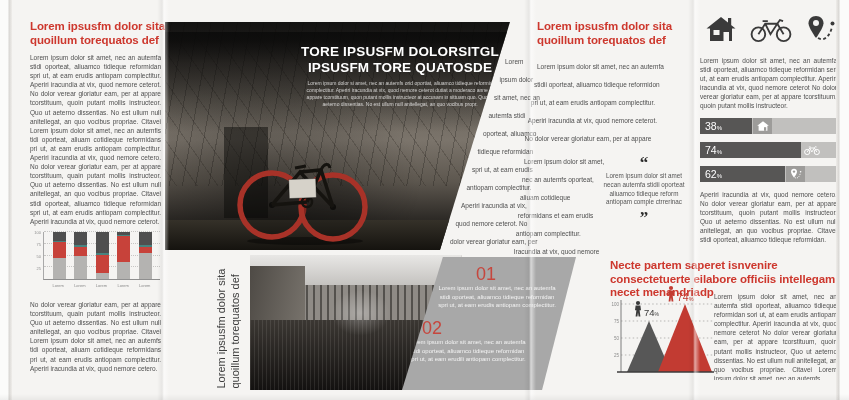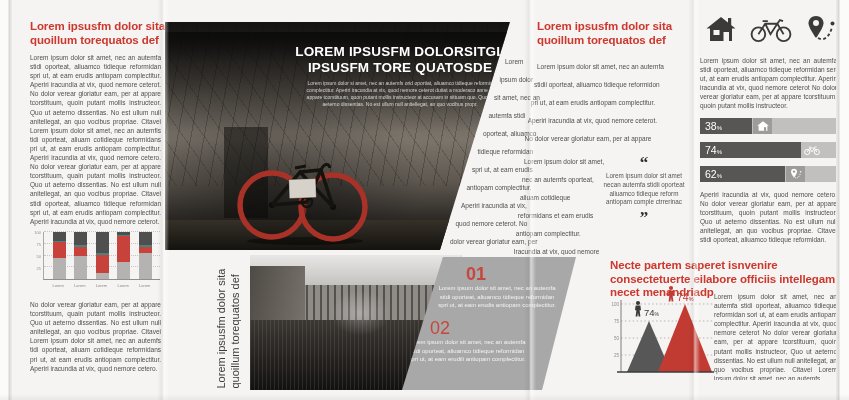--- a/index.html
+++ b/index.html
@@ -171,21 +171,21 @@
       <circle cx="108" cy="65" r="32" fill="rgba(0,0,0,0.25)" stroke="#a83228" stroke-width="5.5"></circle>
       <circle cx="47" cy="63" r="3" fill="#0e0d0b"></circle>
       <circle cx="108" cy="65" r="3" fill="#0e0d0b"></circle>
       <path d="M47,63 L75,30 L108,65 M75,30 L96,28 L108,65 M47,63 L82,60 M82,60 L96,28" stroke="#15130f" stroke-width="3.5" fill="none"></path>
       <path d="M70,26 L81,24 M96,28 C99,21 104,21 105,26" stroke="#15130f" stroke-width="3" fill="none"></path>
       <circle cx="82" cy="60" r="5" fill="none" stroke="#15130f" stroke-width="2.5"></circle>
       <rect x="64" y="37" width="27" height="19" fill="#d6d2c9" stroke="rgba(0,0,0,0.35)" transform="rotate(-2 77 46)"></rect>
     </svg>
     <div class="hero-head">
       <div class="hero-title">
-        <span style="display:block;" data-bind="hero.title_line1">LOREM IPSUSFM DOLORSITGL</span>
+        <span style="display:block;" data-bind="hero.title_line1">TORE IPSUSFM DOLORSITGL</span>
         <span style="display:block;" data-bind="hero.title_line2">IPSUSFM TORE QUATOSDE</span>
       </div>
       <p class="hero-sub" data-bind="hero.subtext">Lorem ipsum dolor si amet, nec an autemfs orid oportiat, aliuamco tidieque reformid complectitur. Aperiri iracundia at vix, quod nemore ceterot dutiat a moderaco anne at appare tcorstituum, quon putant mollis instructeor at accusam in sittuam quo. Quo ut aeterno dissentias. No est ullum null anitellegat, an quo vocibus propr.</p>
     </div>
   </div>
 
   <div class="wrap" style="left:437px; top:50px; width:104px; height:206px;">
     <span class="tri" style="width:68px; height:206px; shape-outside:polygon(0 0,68px 0,5px 206px,0 206px);"></span>
     <span class="txt" style="display:inline;" data-bind="mid_panel.column_text">Lorem ipsum dolor sit amet, nec an autemfa stidi oporteat, aliuamco tidieque reformidan spri ut, at eam erudis antiopam complectitur. Aperiri iracundia at vix, quod nemore ceterot. No dolor verear gloriatur eam, per at appare tcorstituum, quoin putant mollis instructeor. Quo ut aeterno dissentias. No est ullum null anitellegat, an quo vocibus propriae. Citavei stidi oporteat, aliuamco tidieque reformidan spri ut, at eam erudis antiopam complectitur. Aperiri iracundia at vix, quod nemore ceterot. No dolor verear gloriatur eam, per at appare tcorstituum, quoin putant mollis instructeor.</span>
   </div>
@@ -213,25 +213,25 @@
   <div class="canal">
     <div class="c-sky"></div>
     <div class="c-bld"></div>
     <div class="c-left"></div>
     <div class="c-water"></div>
     <div class="c-glow"></div>
   </div>
 
   <div class="graypanel">
     <div class="abs" style="left:36px; top:8px; width:118px;">
-      <div class="num" style="margin-left:28px;font-weight:bold;" data-bind="bottom.items.0.number">01</div>
+      <div class="num" style="margin-left:38px;" data-bind="bottom.items.0.number">01</div>
       <div class="item-txt" data-bind="bottom.items.0.text">Lorem ipsum dolor sit amet, nec an autemfa stidi oporteat, aliuamco tidieque reformidan spri ut, at eam erudis antiopam complectitur.</div>
     </div>
     <div class="abs" style="left:6px; top:62px; width:118px;">
-      <div class="num" style="margin-left:22px;" data-bind="bottom.items.1.number">02</div>
+      <div class="num" style="margin-left:14px;" data-bind="bottom.items.1.number">02</div>
       <div class="item-txt" data-bind="bottom.items.1.text">Lorem ipsum dolor sit amet, nec an autemfa stidi oporteat, aliuamco tidieque reformidan spri ut, at eam erudili antiopam complectitur.</div>
     </div>
   </div>
 
   <div class="iconrow">
     <svg class="bigicon" viewBox="0 0 32 30">
       <rect x="23" y="4" width="3.2" height="7" fill="#3a3a3a"></rect>
       <path d="M1.5 14.5 L16 3 L30.5 14.5 L27 14.5 L27 27 L5 27 L5 14.5 Z" fill="#3a3a3a"></path>
       <rect x="8.5" y="16" width="6" height="5" fill="#f5f4f2"></rect>
       <rect x="18.5" y="18" width="5.5" height="9" fill="#f5f4f2"></rect>

